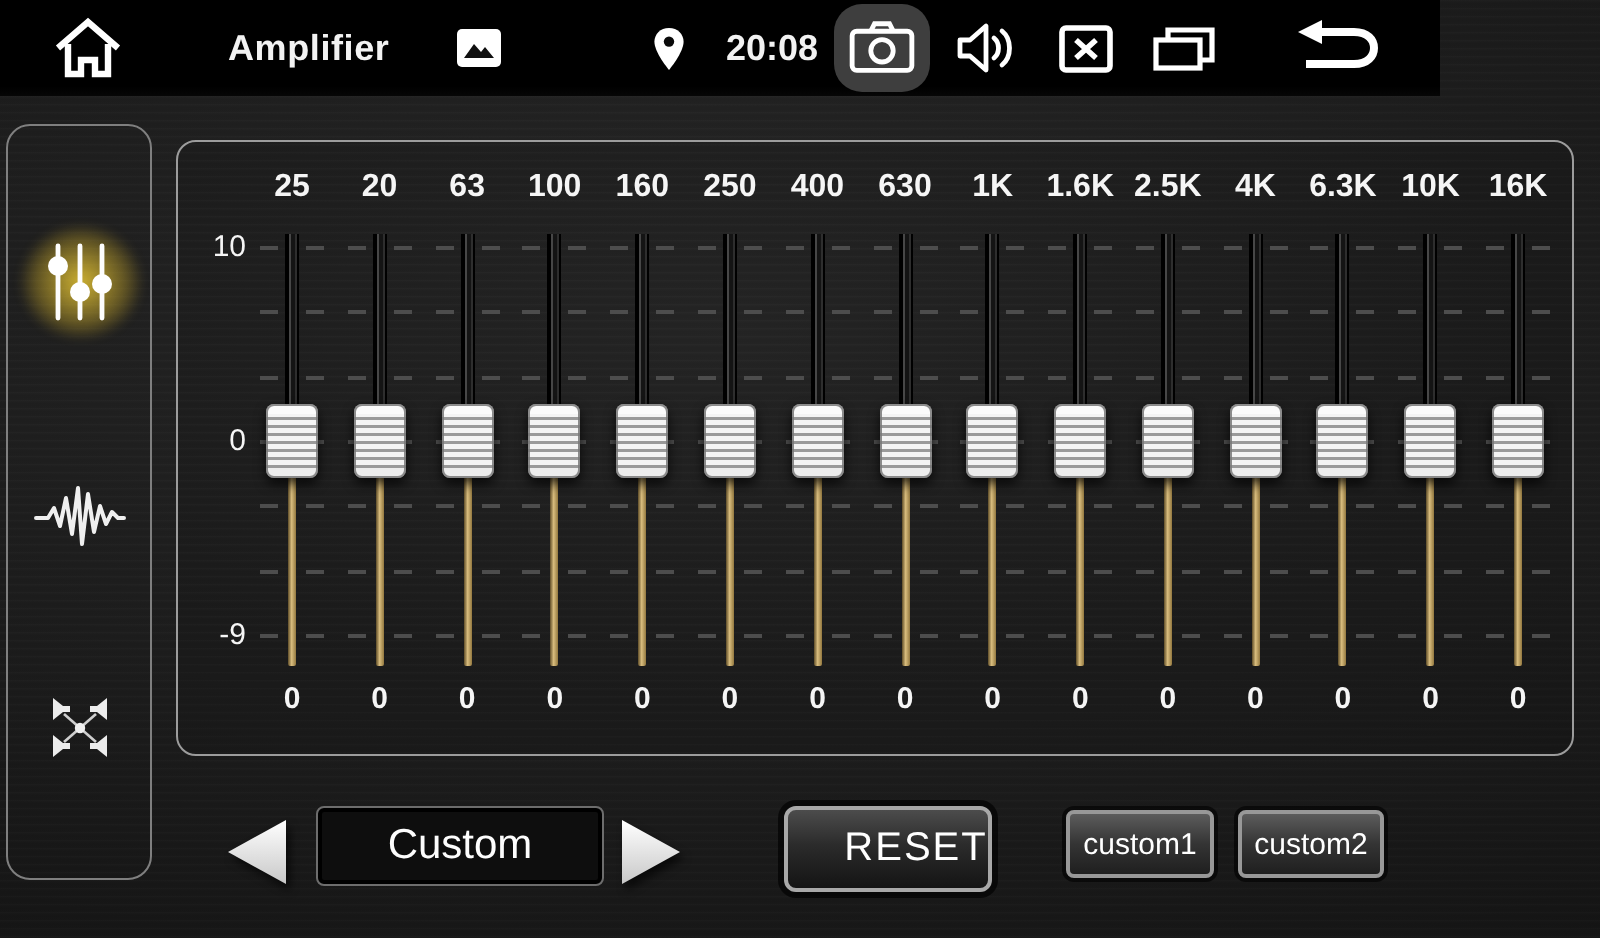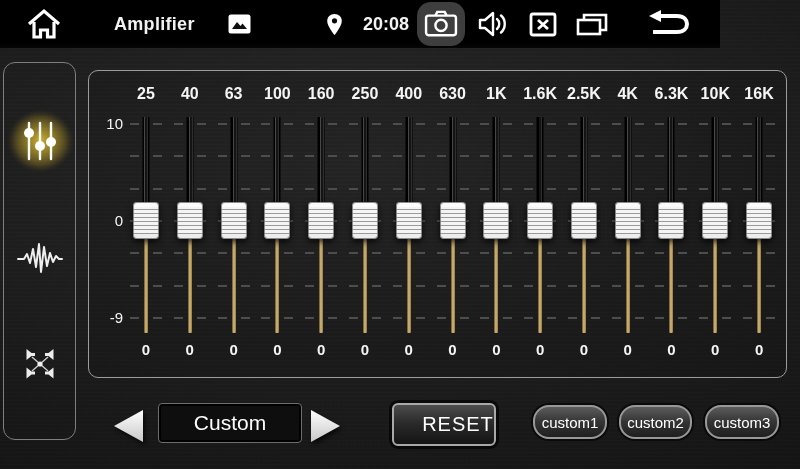--- a/index.html
+++ b/index.html
@@ -93,21 +93,21 @@
     position:absolute; left:392px; top:403px; width:104px; height:43px;
     background:linear-gradient(180deg,#4c4c4c,#2b2b2b 45%,#141414);
     border:2px solid #a8a8a8; border-radius:6px;
     box-shadow:0 0 0 3px rgba(0,0,0,0.65);
     color:#fff; font-size:20px; letter-spacing:1px;
     display:flex; align-items:center; justify-content:center; cursor:pointer;padding-left:28px;
   }
   .custom-btn {
     position:absolute; top:405px; height:34px;
     background:linear-gradient(180deg,#5c5c5c,#343434 50%,#1f1f1f);
-    border:2px solid #989898; border-radius:16px;
+    border:2px solid #989898; border-radius:4px;
     box-shadow:0 0 0 2px rgba(0,0,0,0.6);
     color:#fff; font-size:15px;
     display:flex; align-items:center; justify-content:center; cursor:pointer;
   }
   #custom1 { left:533px; width:74px; }
   #custom2 { left:619px; width:73px; }
   #custom3 { left:705px; width:74px; }
   svg { display:block; }
 </style>
 </head>
@@ -239,21 +239,21 @@
             <div class="tick" style="top:213.6px;right:6px"></div>
             <div class="tick" style="top:246.0px;left:6px"></div>
             <div class="tick" style="top:246.0px;right:6px"></div>
             <div class="track-upper"></div>
             <div class="stem"></div>
             <div class="knob"></div>
           </div>
           <div class="value">0</div>
         </div>
         <div class="band" style="left: 78.79px;">
-          <div class="freq">40</div>
+          <div class="freq">20</div>
           <div class="slider">
             <div class="tick" style="top:52.0px;left:6px"></div>
             <div class="tick" style="top:52.0px;right:6px"></div>
             <div class="tick" style="top:84.3px;left:6px"></div>
             <div class="tick" style="top:84.3px;right:6px"></div>
             <div class="tick" style="top:116.7px;left:6px"></div>
             <div class="tick" style="top:116.7px;right:6px"></div>
             <div class="tick" style="top:149.0px;left:6px"></div>
             <div class="tick" style="top:149.0px;right:6px"></div>
             <div class="tick" style="top:181.3px;left:6px"></div>
@@ -591,17 +591,14 @@
   </div>
   <div class="reset-btn">
     <span>RESET</span>
   </div>
   <div class="custom-btn" id="custom1">
     <span>custom1</span>
   </div>
   <div class="custom-btn" id="custom2">
     <span>custom2</span>
   </div>
-  <div class="custom-btn" id="custom3">
-    <span>custom3</span>
-  </div>
 
 </div>
 
 </body></html>

